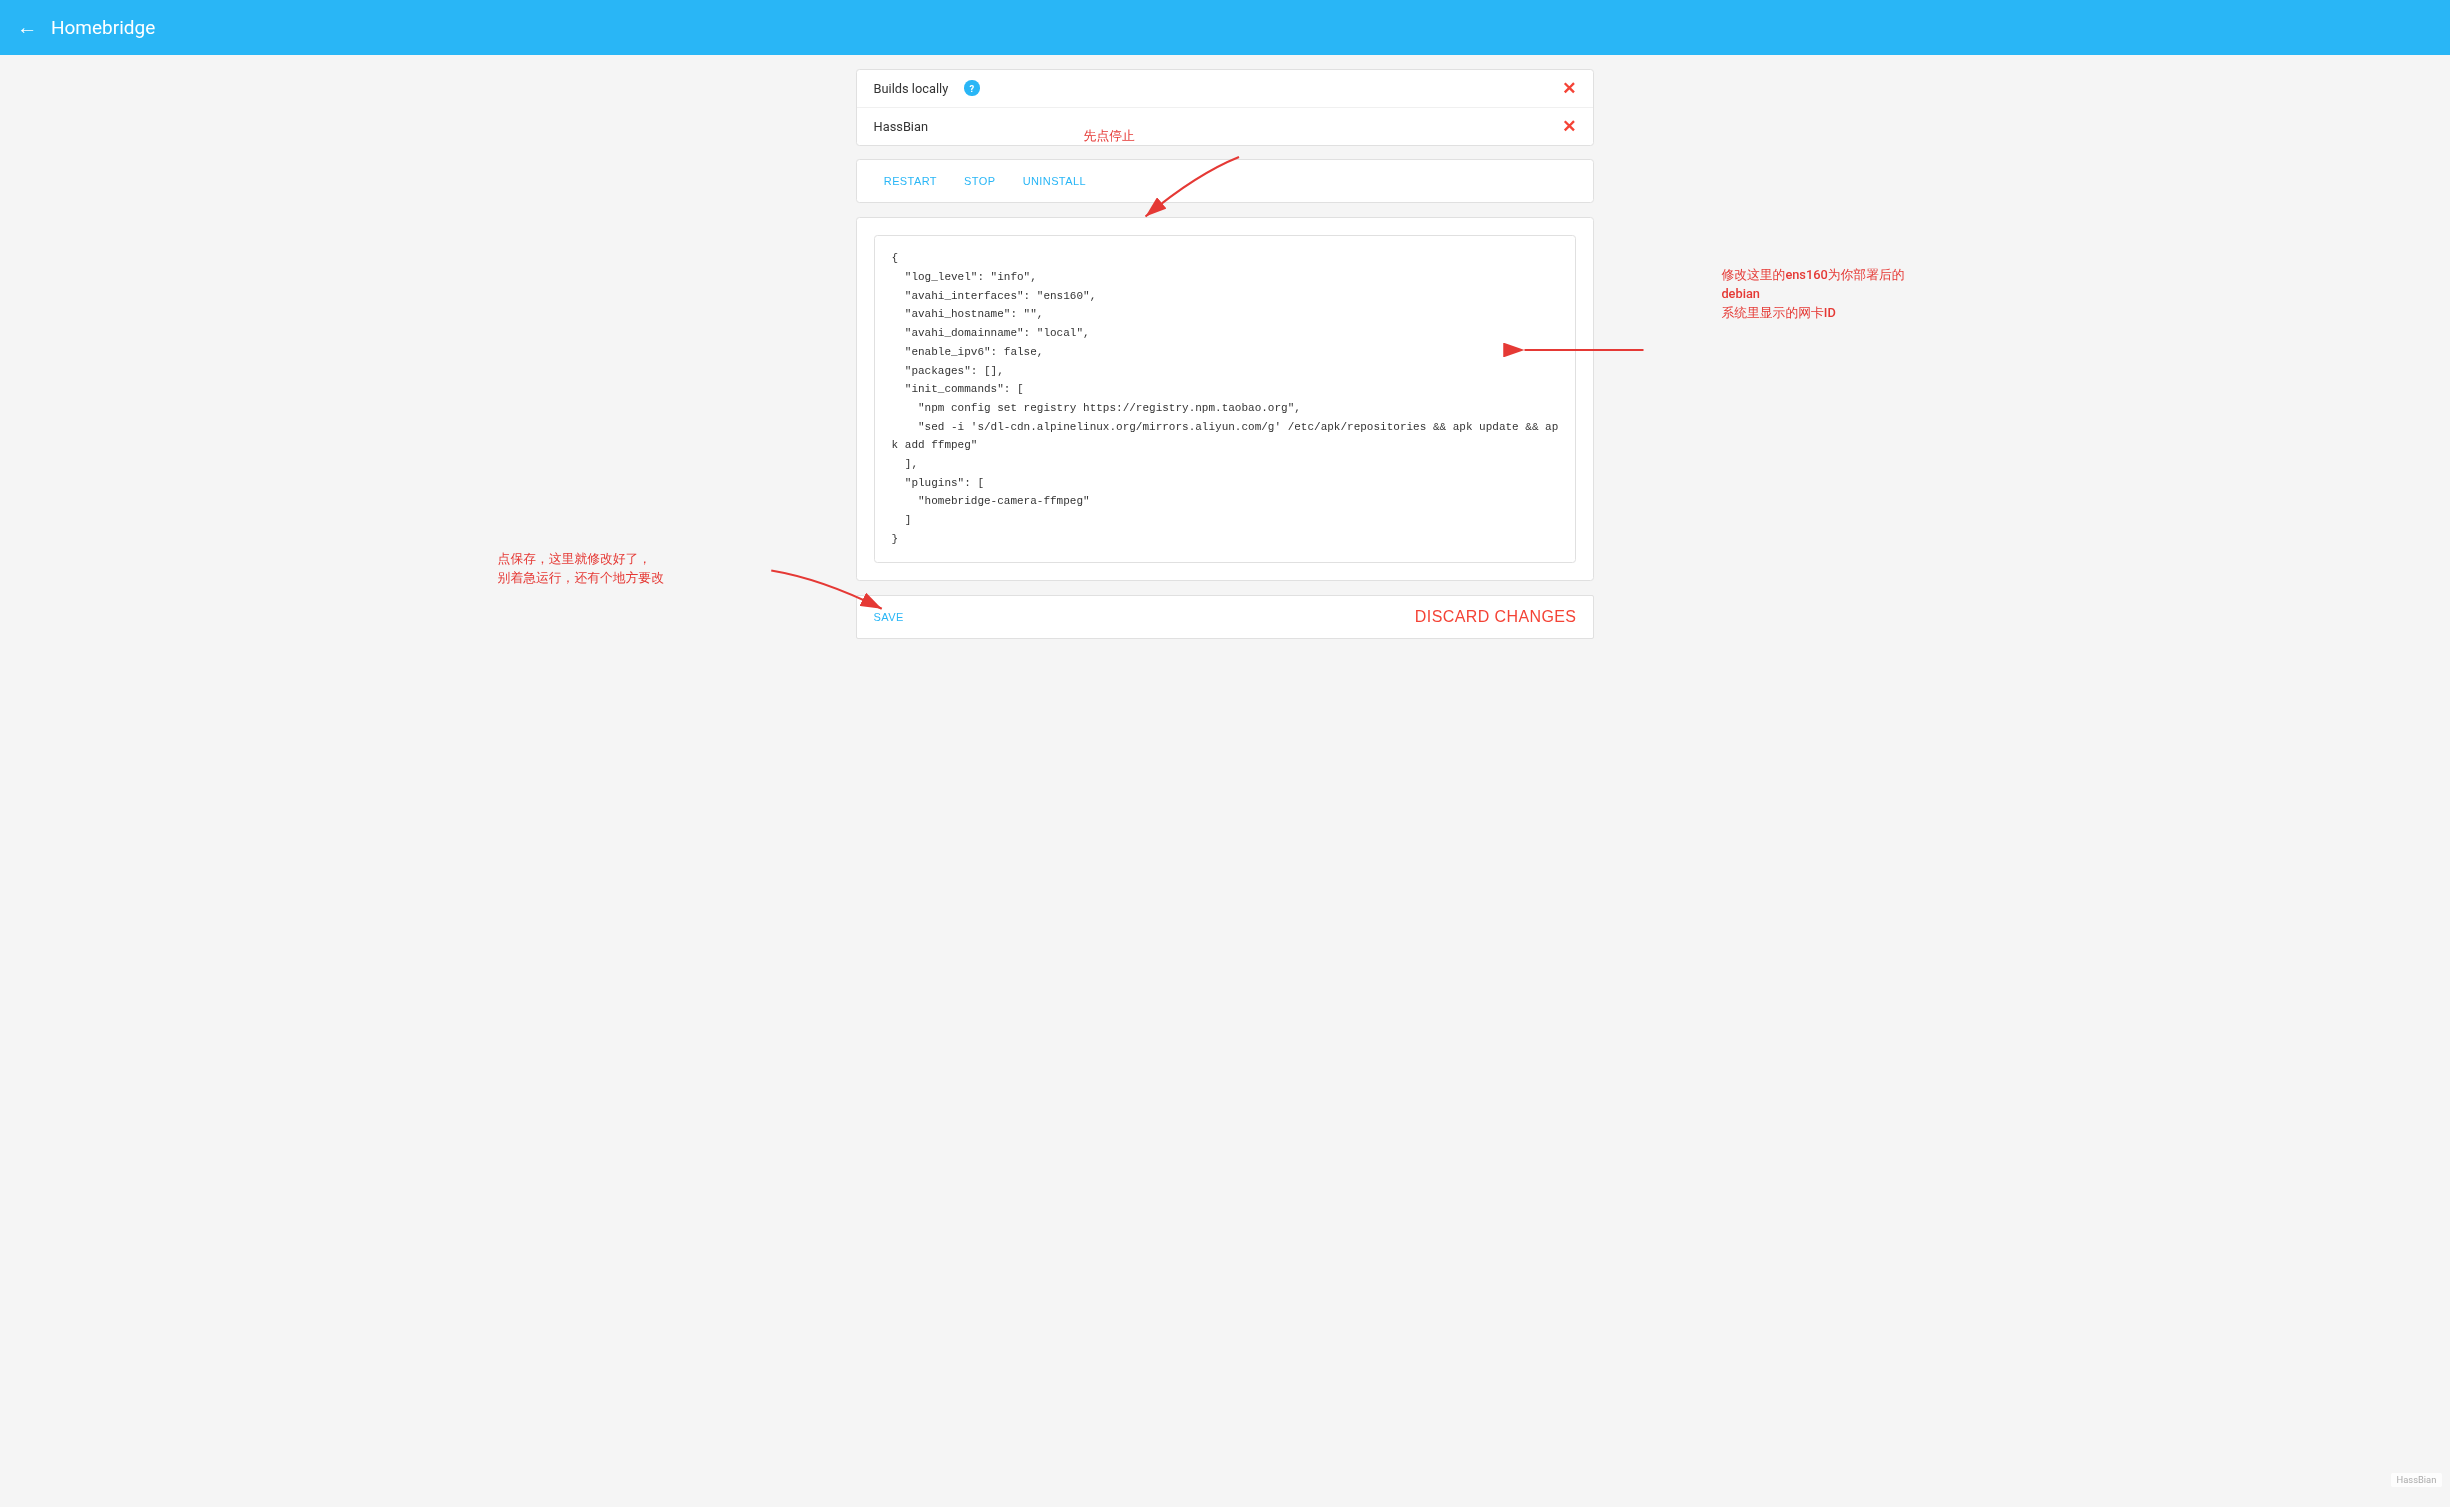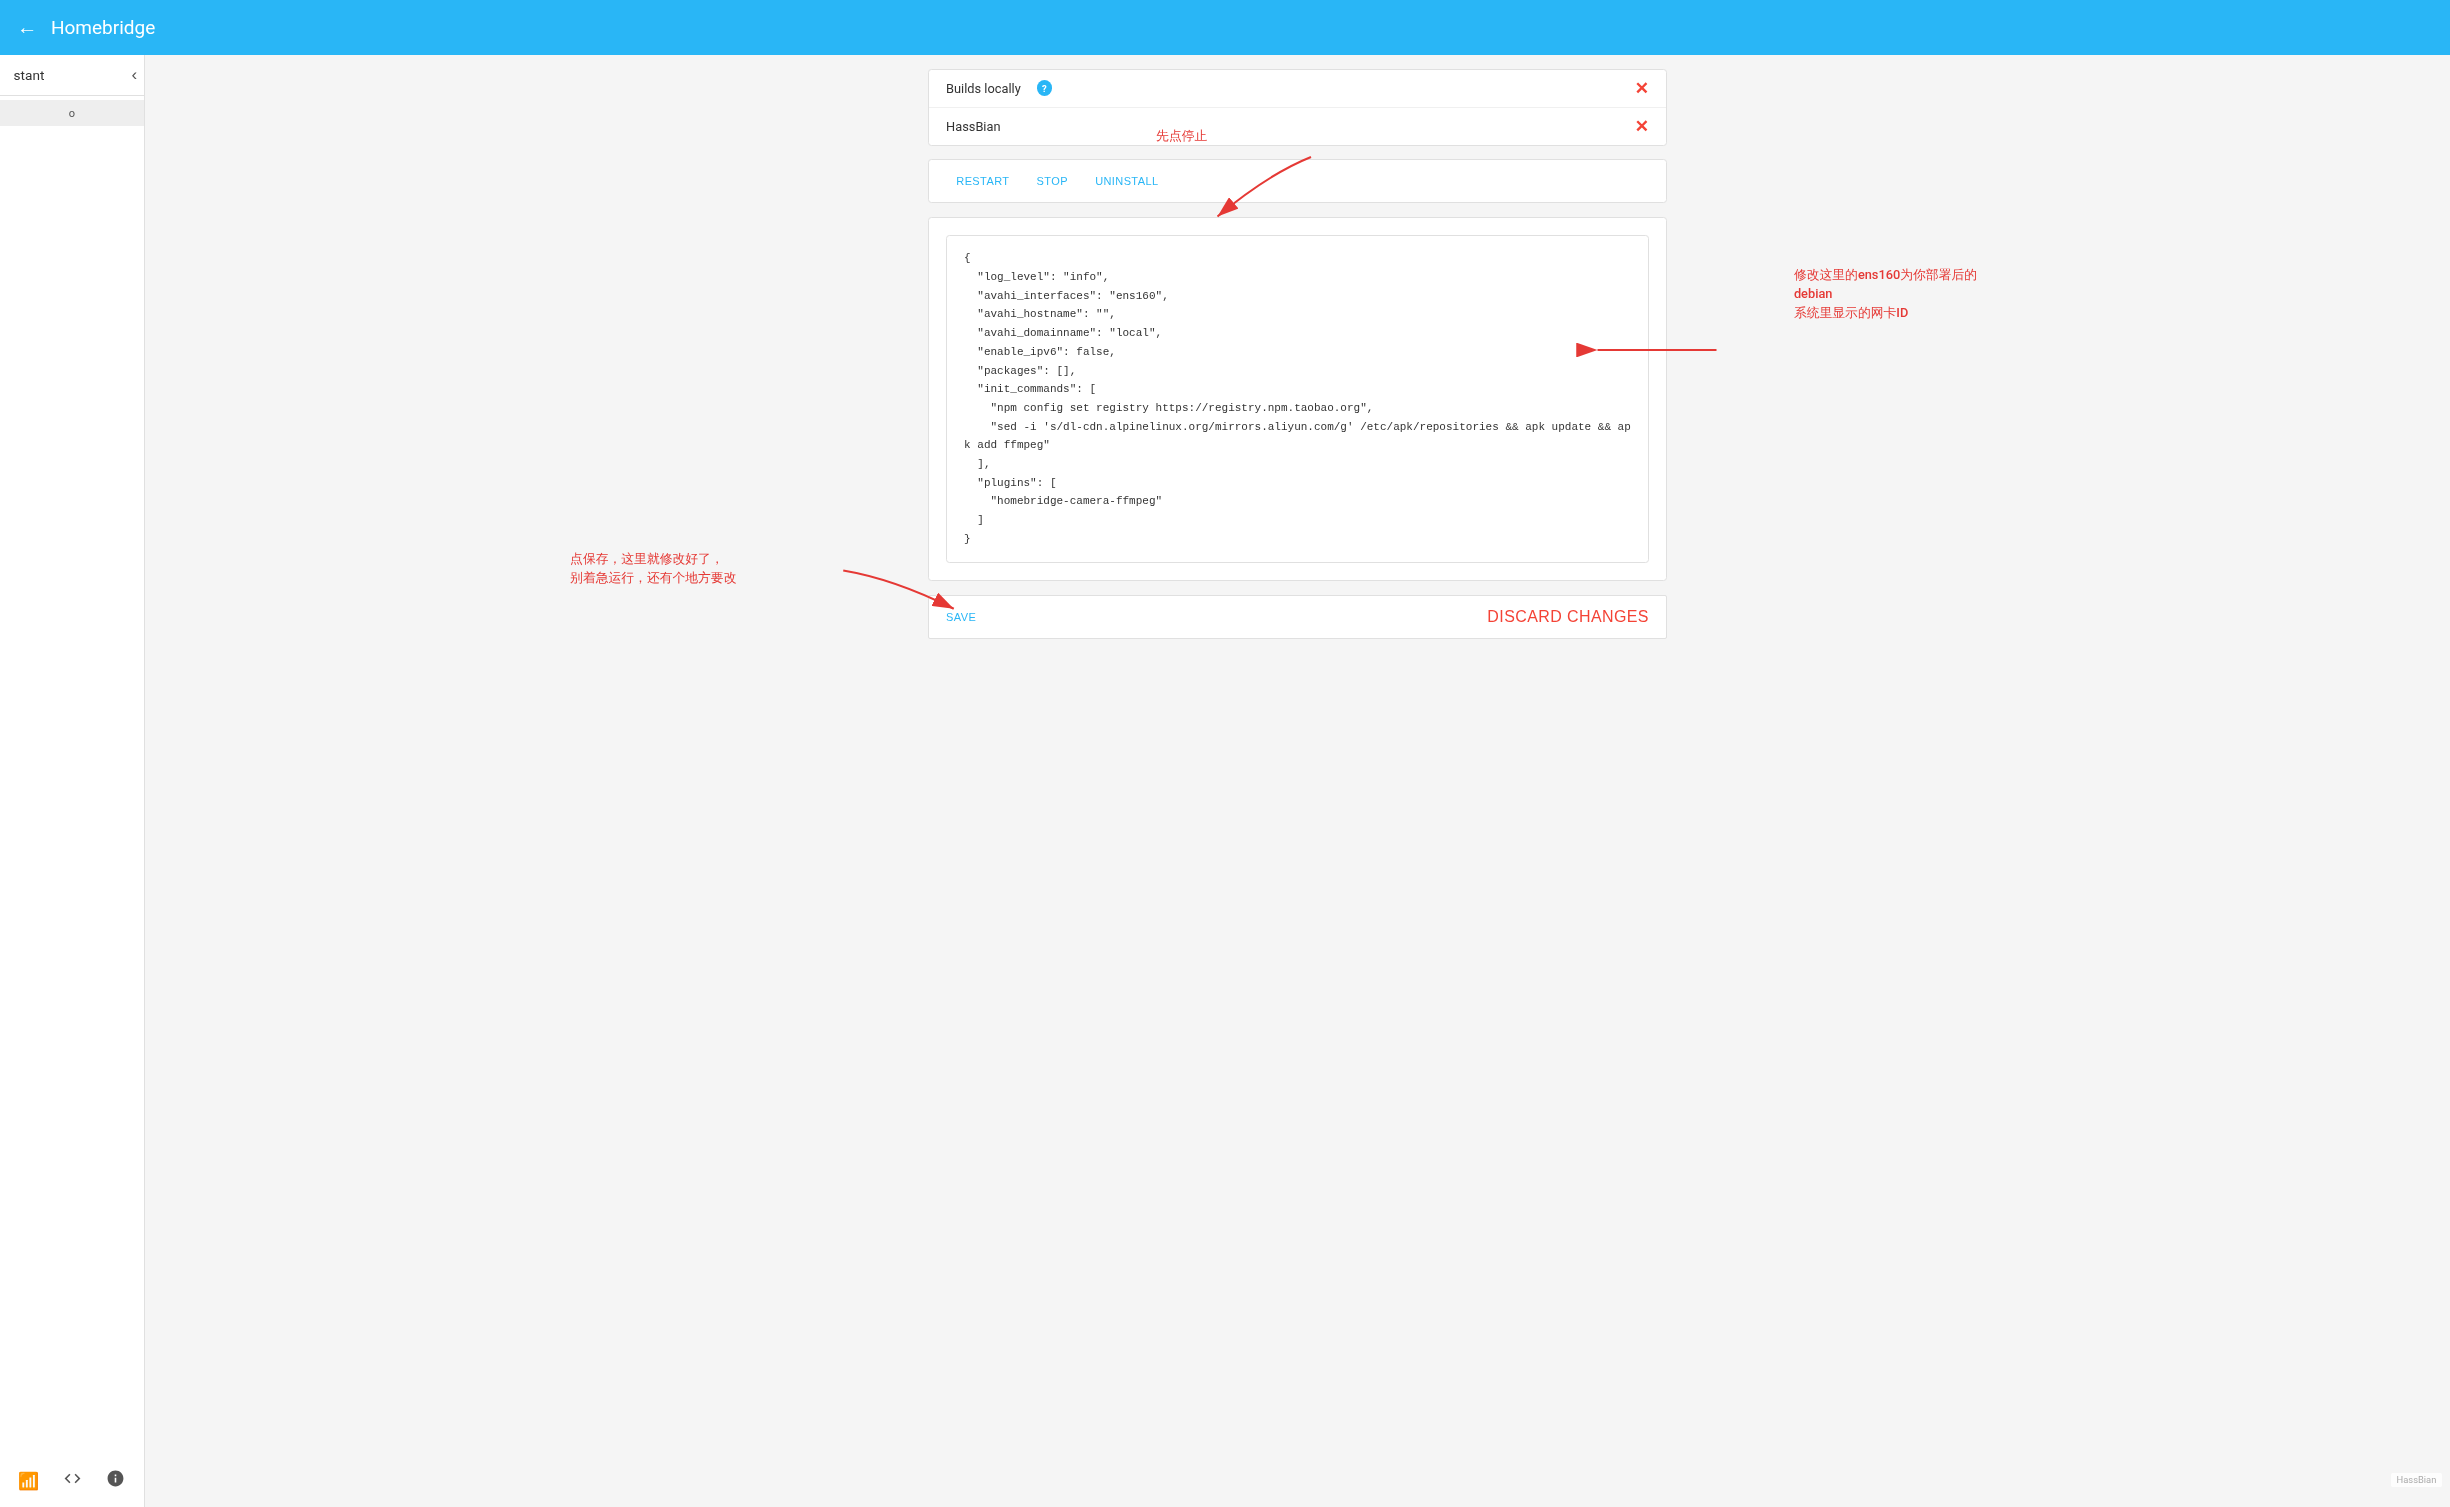--- a/index.html
+++ b/index.html
@@ -264,48 +264,20 @@
 
 <div class="header">
   <button class="header-back">
     <span>←</span>
   </button>
   <span class="header-title">Homebridge</span>
 </div>
 
 <div class="main-layout">
 
-  <div class="sidebar">
-    <div style="display:flex;align-items:center;padding:10.2px 6.8px 10.2px 13.6px;border-bottom:0.9px solid #e0e0e0;">
-      <span style="font-size:13.6px;color:#333;">stant</span>
-      <button style="margin-left:auto;border:none;background:none;cursor:pointer;font-size:17px;color:#555;">
-        <span>‹</span>
-      </button>
-    </div>
-    <div class="sidebar-item-label">o</div>
-    <div class="sidebar-icons">
-      <button class="sidebar-icon-btn" title="wifi">
-        <span>📶</span>
-      </button>
-      <button class="sidebar-icon-btn" title="code">
-        <span>
-          <svg width="19" height="19" viewBox="0 0 24 24" fill="#555">
-              <path d="M9.4 16.6L4.8 12l4.6-4.6L8 6l-6 6 6 6zm5.2 0l4.6-4.6-4.6-4.6L16 6l6 6-6 6z"></path>
-            </svg>
-        </span>
-      </button>
-      <button class="sidebar-icon-btn" title="info">
-        <span>
-          <svg width="19" height="19" viewBox="0 0 24 24" fill="#555">
-              <path d="M12 2C6.48 2 2 6.48 2 12s4.48 10 10 10 10-4.48 10-10S17.52 2 12 2zm1 15h-2v-6h2v6zm0-8h-2V7h2v2z"></path>
-            </svg>
-        </span>
-      </button>
-    </div>
-  </div>
 
   <div class="content-area">
     <div class="content-inner" style="position:relative;">
 
       <div class="info-card" style="margin-top:13.6px;">
         <div class="info-row">
           <span class="info-label">
             <span>Builds locally</span>
             <span class="help-icon">?</span>
           </span>

